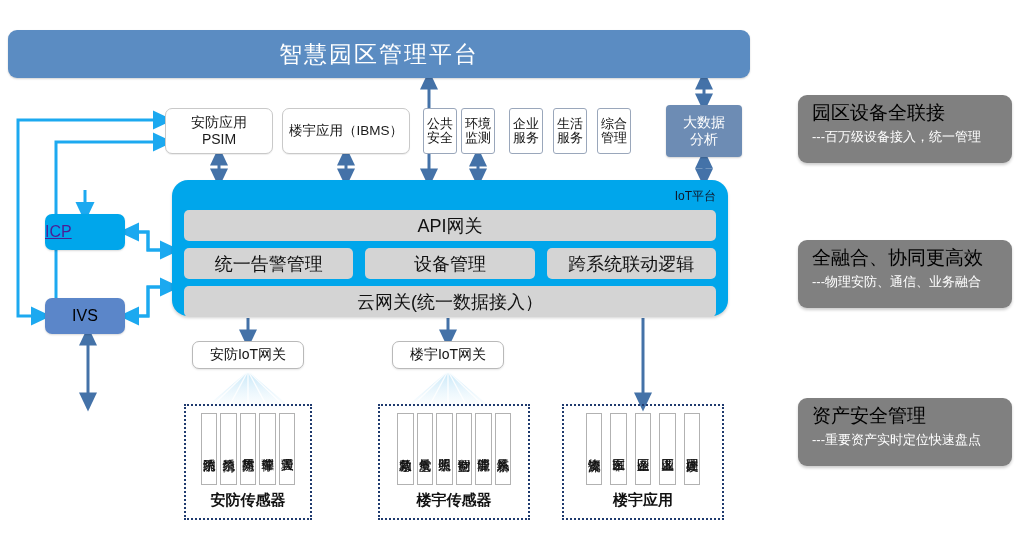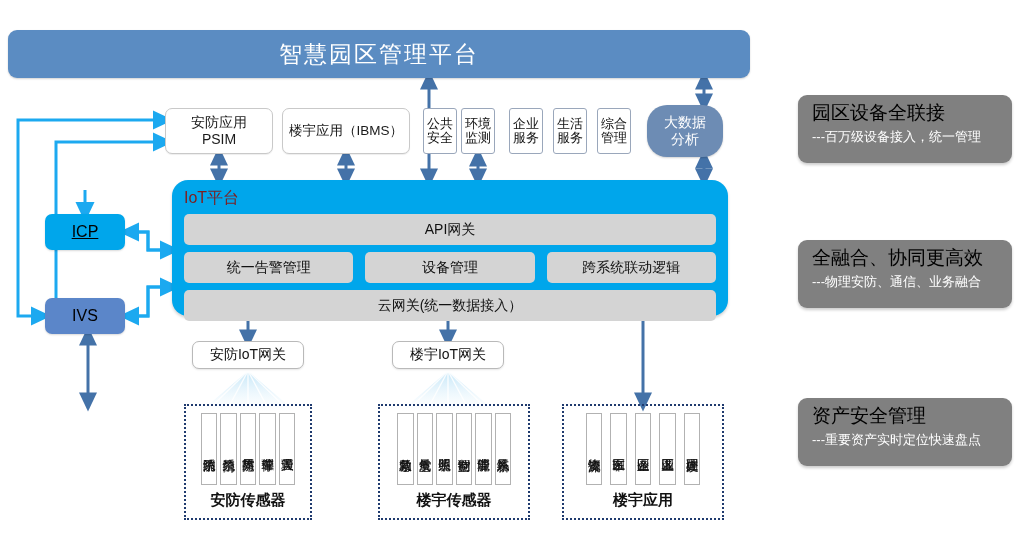--- a/index.html
+++ b/index.html
@@ -34,52 +34,52 @@
 
   .mini-box{
     background:#ffffff;border:1px solid #9aa7bb;border-radius:3px;
     display:flex;align-items:center;justify-content:center;
     color:#111;font-size:13px;line-height:1.05;width:34px;height:46px;
     top:108px;
   }
   .mini-box span{display:block;}
 
   .bigdata-box{
-    left:647px;top:105px;width:76px;height:52px;
-    background:#6D8CB4;border-radius:20px;
+    left:666px;top:105px;width:76px;height:52px;
+    background:#6D8CB4;border-radius:4px;
     display:flex;align-items:center;justify-content:center;
     color:#ffffff;font-size:14px;line-height:1.2;text-align:center;
     box-shadow:0 1px 2px rgba(0,0,0,.18);
   }
 
   
   .iot-platform{
     left:172px;top:180px;width:556px;height:136px;
     background:#00A6EB;border-radius:16px;
     box-shadow:0 2px 3px rgba(0,0,0,.18);
     padding:4px 12px 10px 12px;
   }
   .iot-title{
-    text-align:left;color:#7f1d1d;font-size:16px;
+    text-align:right;color:#0f172a;font-size:12px;
     margin:4px 0 5px 0;
   }
   .gray-row{display:flex;gap:12px;margin-bottom:7px;}
   .gray-box{
     background:#D4D4D4;border-radius:5px;
     display:flex;align-items:center;justify-content:center;
-    color:#111;font-size:14px;height:31px;flex:1;
+    color:#111;font-size:18px;height:31px;flex:1;
   }
   .gray-full{width:100%;}
 
   
   .icp-box{
     left:45px;top:214px;width:80px;height:36px;
     background:#00A6EB;border-radius:7px;
-    display:flex;align-items:center;justify-content:center;
-    color:#000000;font-size:16px;
+    display:flex;align-items:center;justify-content:flex-start;
+    color:#4c1d95;font-size:16px;
     box-shadow:0 1px 2px rgba(0,0,0,.15);
     text-decoration:underline;
   }
   .ivs-box{
     left:45px;top:298px;width:80px;height:36px;
     background:#5B86C9;border-radius:7px;
     display:flex;align-items:center;justify-content:center;
     color:#000000;font-size:16px;
     box-shadow:0 1px 2px rgba(0,0,0,.15);
   }

